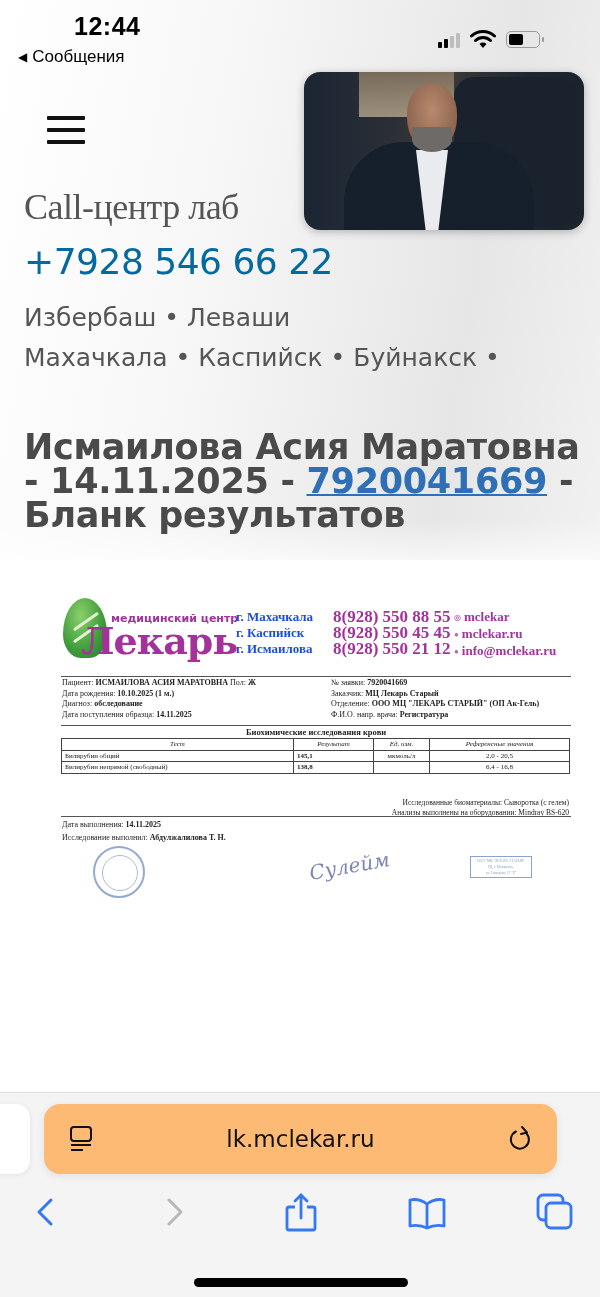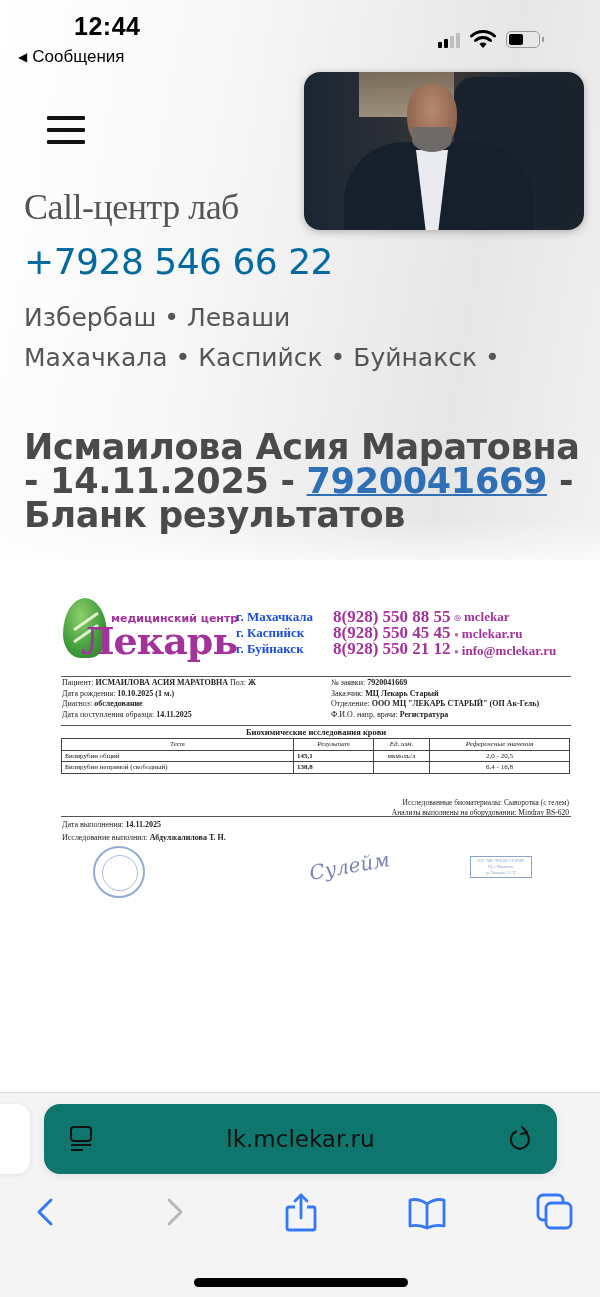--- a/index.html
+++ b/index.html
@@ -185,21 +185,21 @@
   
   .bottom-bar {
     position: absolute; left: 0; top: 1092px; width: 600px; height: 205px; background: #f4f4f4;
     border-top: 1px solid #dcdcdc;
   }
   .prev-tab {
     position: absolute; left: -20px; top: 1104px; width: 50px; height: 70px; background: #ffffff;
     border-radius: 14px; box-shadow: 0 1px 6px rgba(0,0,0,0.08);
   }
   .url-bar {
-    position: absolute; left: 44px; top: 1104px; width: 513px; height: 70px; background: #0f766e;
+    position: absolute; left: 44px; top: 1104px; width: 513px; height: 70px; background: #fdba74;
     border-radius: 16px; box-shadow: 0 2px 10px rgba(0,0,0,0.08);
   }
   .url-text {
     position: absolute; left: 0; top: 22px; width: 513px; text-align: center;
     font-size: 23px; color: #111; font-family: "DejaVu Sans", sans-serif;
   }
   .reader-icon { position: absolute; left: 24px; top: 20px; width: 26px; height: 30px; }
   .reload-icon { position: absolute; left: 464px; top: 20px; width: 26px; height: 30px; }
   .nav-btn { position: absolute; top: 1192px; width: 40px; height: 40px; }
   .home-indicator {
@@ -260,21 +260,21 @@
 
 <div class="doc">
   <div class="doc-logo">
     <div class="logo-leaf"></div>
     <div class="logo-main">Лекарь</div>
     <div class="logo-sub">медицинский центр</div>
   </div>
   <div class="doc-cities">
     <div>г. Махачкала</div>
     <div>г. Каспийск</div>
-    <div>г. Буйнакск</div>
+    <div>г. Исмаилова</div>
   </div>
   <div class="doc-phones">
     <div>8(928) 550 88 55</div>
     <div>8(928) 550 45 45</div>
     <div>8(928) 550 21 12</div>
   </div>
   <div class="doc-contacts">
     <div><span class="ico">◎</span><span>mclekar</span></div>
     <div><span class="ico">●</span><span>mclekar.ru</span></div>
     <div><span class="ico">●</span><span>info@mclekar.ru</span></div>

